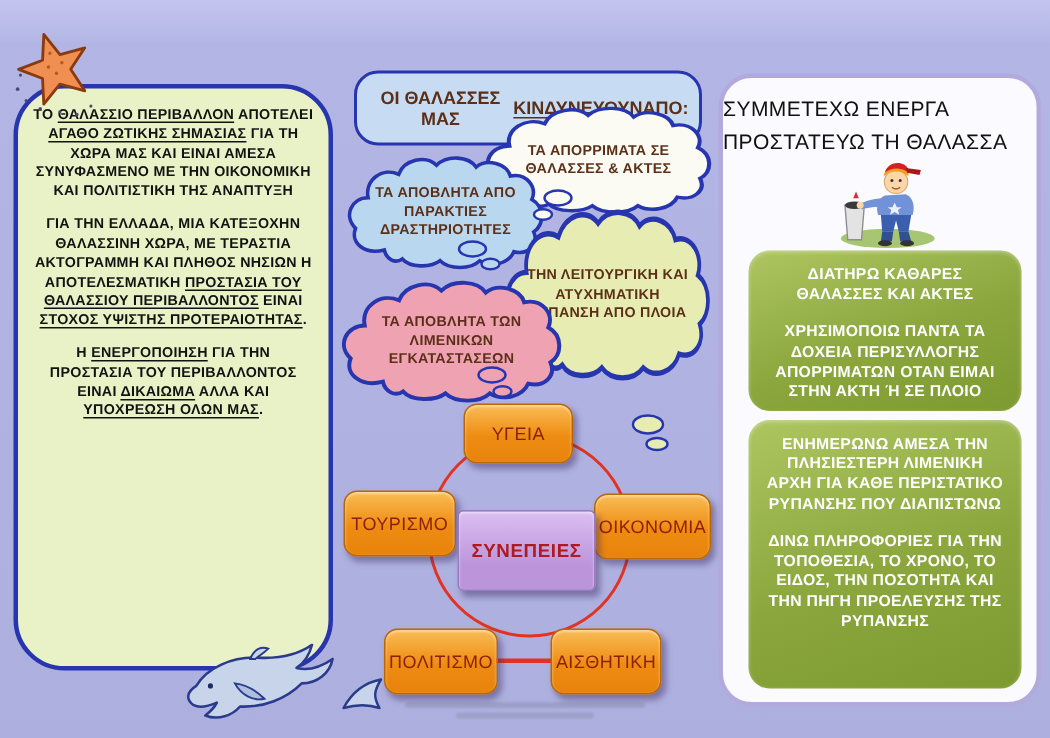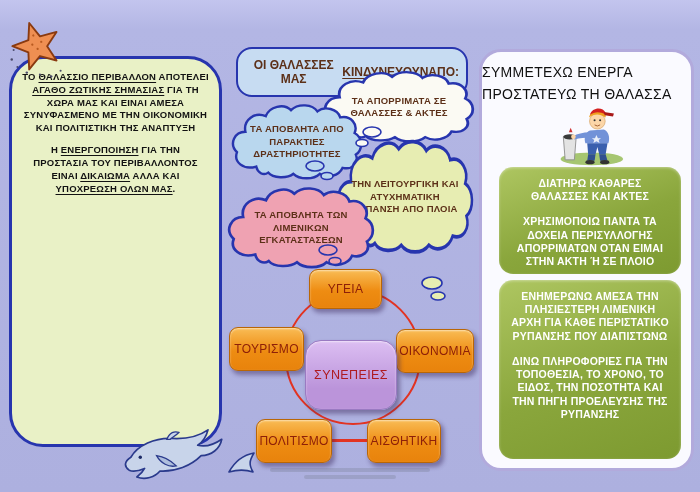--- a/index.html
+++ b/index.html
@@ -47,26 +47,26 @@
   .node{box-sizing:border-box;z-index:8;display:flex;align-items:center;justify-content:center;
     background:linear-gradient(180deg,#f9bc55 0%,var(--c-node-orange,#ee8c12) 55%,#e8830c 100%);
     border:1.5px solid var(--c-node-border,#b96606);border-radius:9px;
     box-shadow:2.5px 3.5px 4px rgba(60,40,90,.45),inset 0 1px 2px rgba(255,255,255,.55);
     color:var(--c-node-text,#8e2008);font-weight:normal;font-size:12px;letter-spacing:.3px;}
   .n-ygeia{left:309px;top:269px;width:73px;height:40px;}
   .n-tourismo{left:229px;top:327px;width:75px;height:44px;}
   .n-oikonomia{left:396px;top:329px;width:78px;height:44px;}
   .n-politismo{left:256px;top:419px;width:76px;height:44px;}
   .n-aisthitiki{left:367px;top:419px;width:74px;height:44px;}
-  .node-center{left:305px;top:340px;width:92px;height:70px;box-sizing:border-box;z-index:9;
+  .node-center{left:305px;top:340px;width:92px;height:54px;box-sizing:border-box;z-index:9;
     display:flex;align-items:center;justify-content:center;
     background:linear-gradient(180deg,#dcbef2 0%,var(--c-center-purple,#bb94da) 70%);
-    border:1.5px solid var(--c-center-border,#9a7ac2);border-radius:16px;
+    border:1.5px solid var(--c-center-border,#9a7ac2);border-radius:4px;
     box-shadow:2.5px 3.5px 4px rgba(60,40,90,.45),inset 0 1px 2px rgba(255,255,255,.6);
-    color:var(--c-center-text,#ae1a20);font-weight:normal;font-size:12.5px;letter-spacing:.4px;}
+    color:var(--c-center-text,#ae1a20);font-weight:bold;font-size:12.5px;letter-spacing:.4px;}
 
   
   .right-panel{left:479px;top:49px;width:215px;height:422px;box-sizing:border-box;
     background:var(--c-right-panel-bg,#fafaff);border:3px solid var(--c-right-panel-border,#b2aadc);
     border-radius:22px;z-index:2;}
   .right-title{position:absolute;left:0;right:0;top:10px;font-size:14px;
     font-weight:normal;color:#101010;line-height:1.55;letter-spacing:.3px;}
   .boy{position:absolute;left:62px;top:48px;width:92px;height:70px;}
   .green-box{position:absolute;box-sizing:border-box;left:17px;width:182px;border-radius:14px;
     background:linear-gradient(160deg,#aec661 0%,var(--c-green-box,#8aa63c) 55%,#7d9a30 100%);
@@ -107,20 +107,21 @@
       <circle cx="10" cy="52" r="1.1" fill="#4a4a6a"></circle>
     <circle cx="20" cy="58" r="1.3" fill="#4a4a6a"></circle>
       <circle cx="34" cy="60" r="1.1" fill="#4a4a6a"></circle>
     <circle cx="46" cy="62" r="1.3" fill="#4a4a6a"></circle>
       <circle cx="56" cy="56" r="1.1" fill="#4a4a6a"></circle>
     <circle cx="6" cy="34" r="1.1" fill="#4a4a6a"></circle>
   </svg>
 
   <div class="abs left-panel">
     <p><span>ΤΟ </span><span class="useg">ΘΑΛΑΣΣΙΟ ΠΕΡΙΒΑΛΛΟΝ</span><span> ΑΠΟΤΕΛΕΙ </span><span class="useg">ΑΓΑΘΟ ΖΩΤΙΚΗΣ ΣΗΜΑΣΙΑΣ</span><span> ΓΙΑ ΤΗ ΧΩΡΑ ΜΑΣ ΚΑΙ ΕΙΝΑΙ ΑΜΕΣΑ ΣΥΝΥΦΑΣΜΕΝΟ ΜΕ ΤΗΝ ΟΙΚΟΝΟΜΙΚΗ ΚΑΙ ΠΟΛΙΤΙΣΤΙΚΗ ΤΗΣ ΑΝΑΠΤΥΞΗ</span></p>
+    <p><span>ΓΙΑ ΤΗΝ ΕΛΛΑΔΑ, ΜΙΑ ΚΑΤΕΞΟΧΗΝ ΘΑΛΑΣΣΙΝΗ ΧΩΡΑ, ΜΕ ΤΕΡΑΣΤΙΑ ΑΚΤΟΓΡΑΜΜΗ ΚΑΙ ΠΛΗΘΟΣ ΝΗΣΙΩΝ Η ΑΠΟΤΕΛΕΣΜΑΤΙΚΗ </span><span class="useg">ΠΡΟΣΤΑΣΙΑ ΤΟΥ ΘΑΛΑΣΣΙΟΥ ΠΕΡΙΒΑΛΛΟΝΤΟΣ</span><span> ΕΙΝΑΙ </span><span class="useg">ΣΤΟΧΟΣ ΥΨΙΣΤΗΣ ΠΡΟΤΕΡΑΙΟΤΗΤΑΣ</span><span>.</span></p>
     <p><span>Η </span><span class="useg">ΕΝΕΡΓΟΠΟΙΗΣΗ</span><span> ΓΙΑ ΤΗΝ ΠΡΟΣΤΑΣΙΑ ΤΟΥ ΠΕΡΙΒΑΛΛΟΝΤΟΣ ΕΙΝΑΙ </span><span class="useg">ΔΙΚΑΙΩΜΑ</span><span> ΑΛΛΑ ΚΑΙ </span><span class="useg">ΥΠΟΧΡΕΩΣΗ ΟΛΩΝ ΜΑΣ</span><span>.</span></p>
   </div>
 
   <div class="abs threat-header">
       <span>ΟΙ ΘΑΛΑΣΣΕΣ ΜΑΣ </span>
       <span class="useg">ΚΙΝΔΥΝΕΥΟΥΝ</span>
       <span> ΑΠΟ:</span>
     </div>
 
   <div class="abs cloud c-white">

